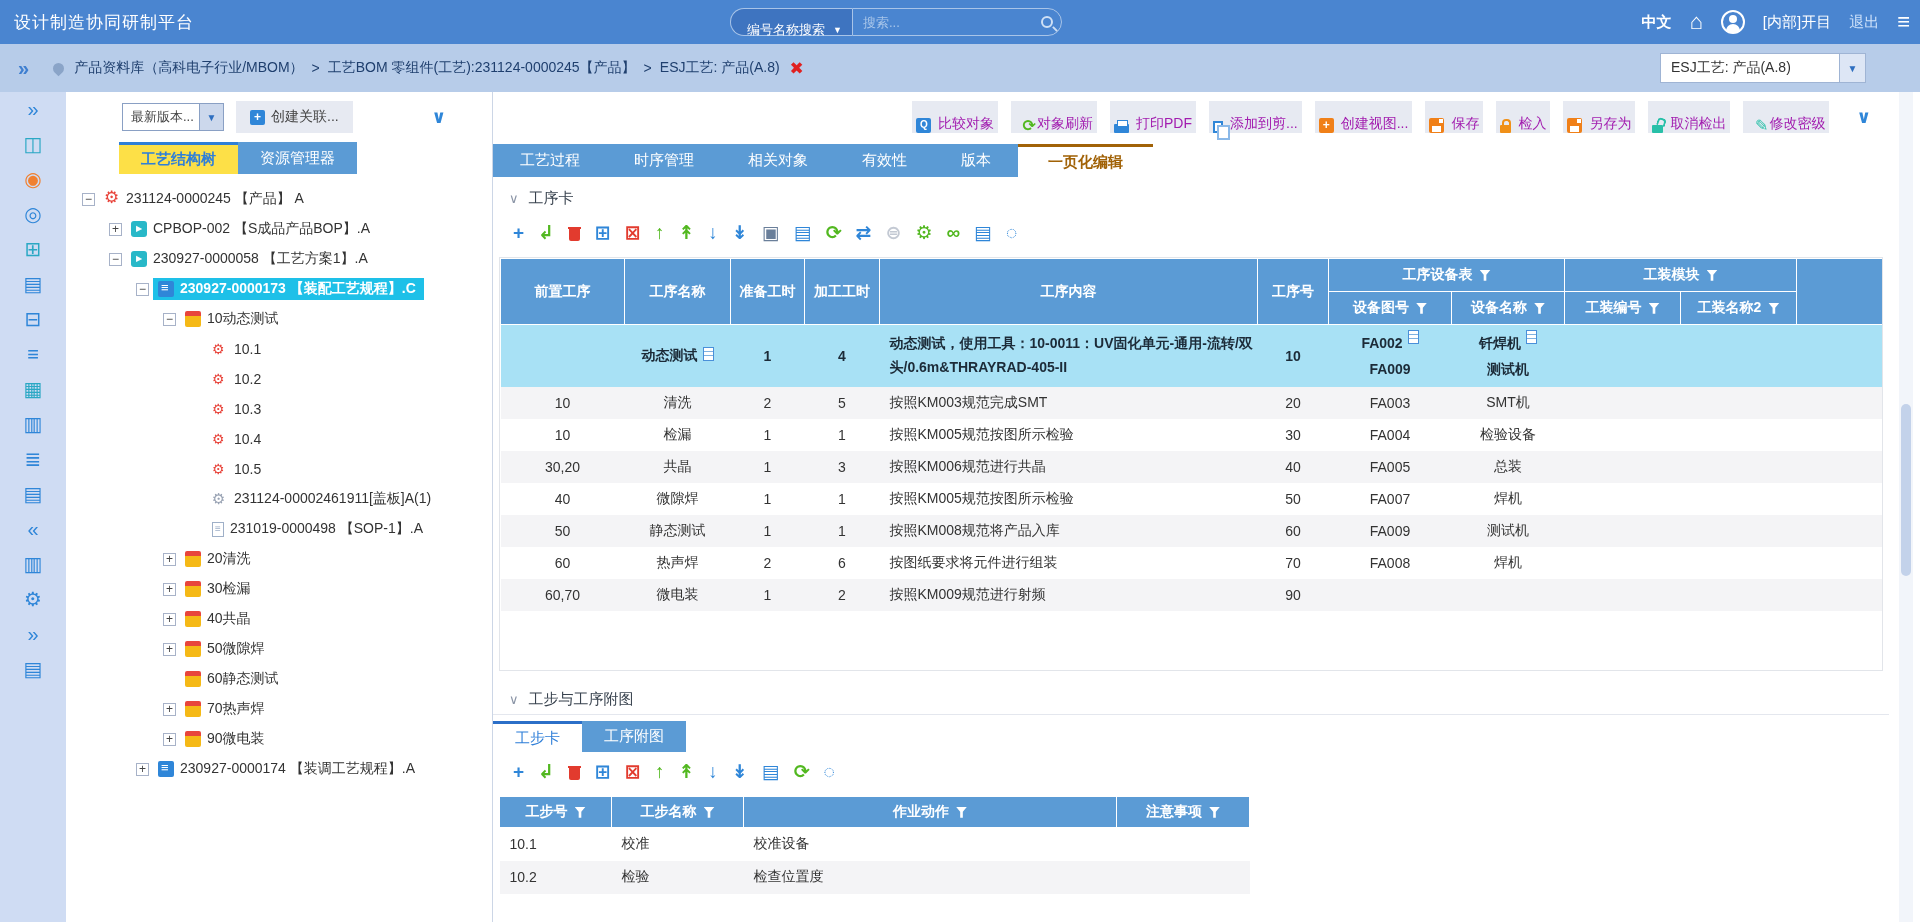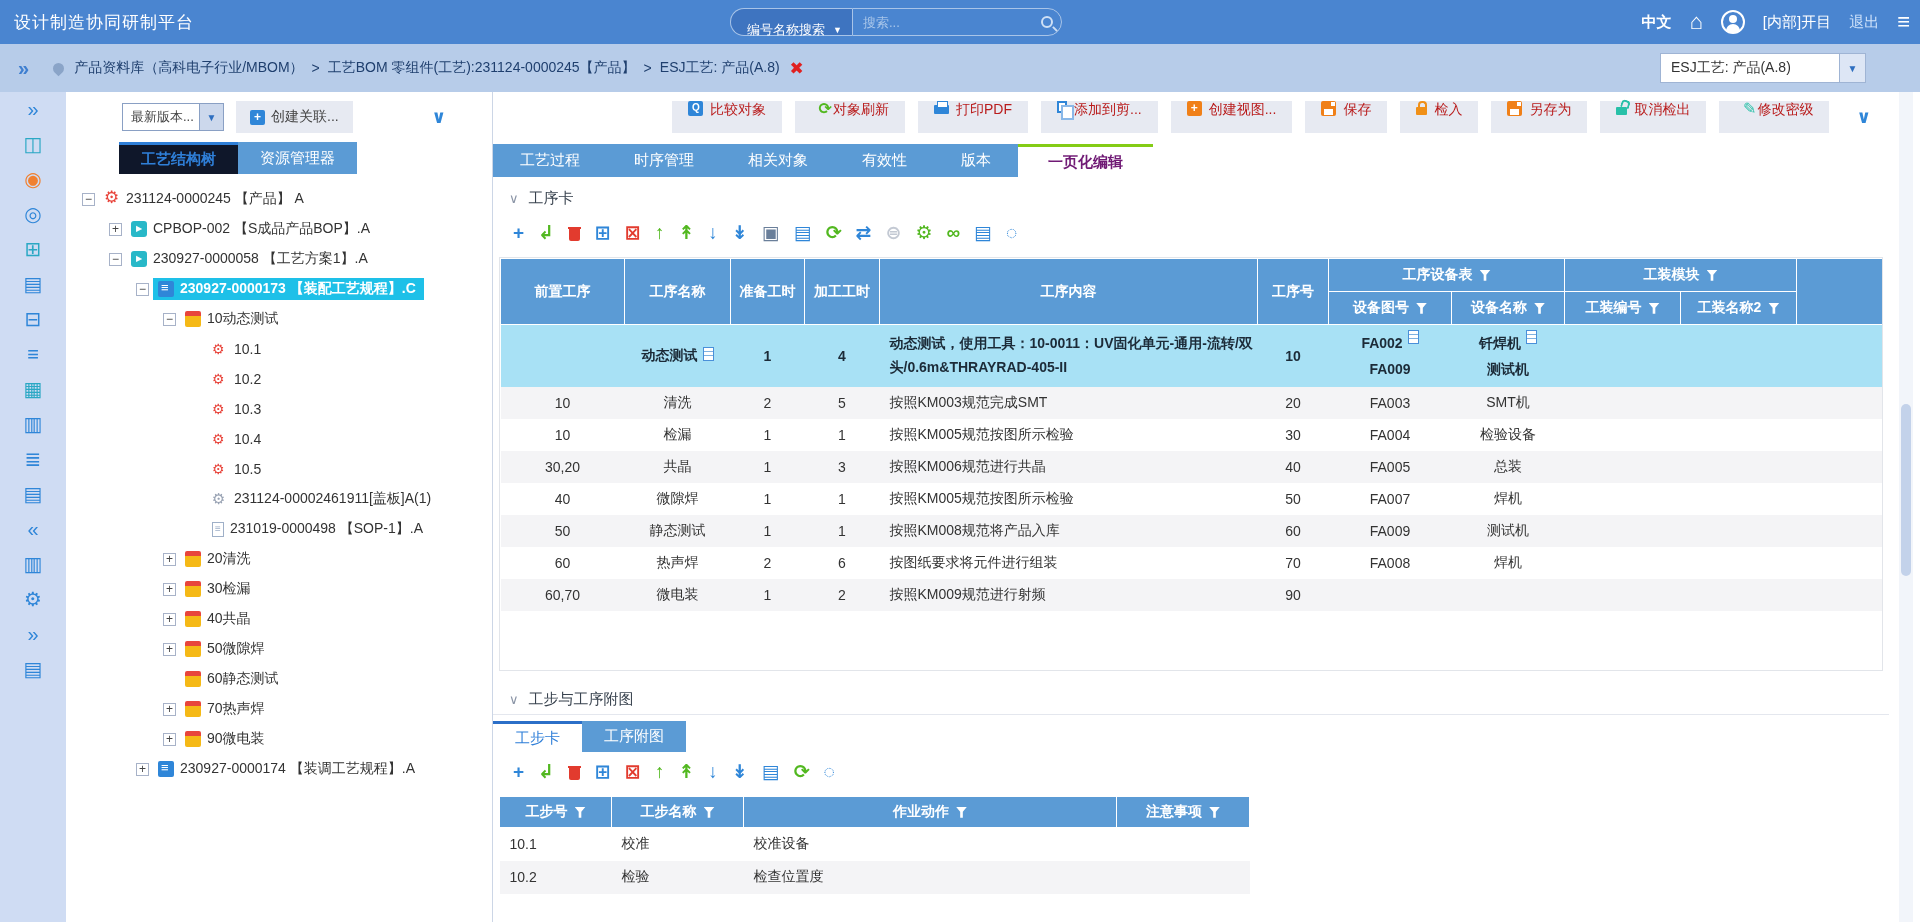--- a/index.html
+++ b/index.html
@@ -43,21 +43,21 @@
   
   .leftpanel { position:absolute; left:66px; top:92px; width:426px; bottom:0; background:#fff; }
   .lp-toolbar { display:flex; align-items:center; margin:8px 10px 0 56px; height:34px; }
   .version-dd { width:102px; height:28px; border:1px solid #8aa0c4; background:#fff; display:flex; align-items:center; }
   .version-dd .vd-label { flex:1; padding-left:8px; color:#444; font-size:13px; white-space:nowrap; overflow:hidden; }
   .vd-btn { width:24px; height:26px; background:#ccd8ec; border-left:1px solid #8aa0c4; color:#2f6fc0; font-size:10px; display:flex; align-items:center; justify-content:center; }
   .create-btn { margin-left:12px; height:32px; background:#e7eaf2; border:none; display:flex; align-items:center; padding:0 14px; font-size:14px; color:#444; gap:6px; font-family:inherit; }
   .lp-chevron { margin-left:auto; margin-right:36px; color:#2f86d8; font-size:18px; font-weight:bold; }
   .lp-tabs { display:flex; margin-left:53px; margin-top:8px; height:32px; }
   .lp-tab { padding:0 22px; display:flex; align-items:center; background:#5b9bd5; color:#fff; font-size:15px; }
-  .lp-tab.active { background:#0f172a; color:#2f7fd8; border-top:3px solid #2f7fd8; font-weight:bold; }
+  .lp-tab.active { background:#fde047; color:#2f7fd8; border-top:3px solid #2f7fd8; font-weight:bold; }
 
   .tree { margin-top:10px; }
   .tn { height:30px; display:flex; align-items:center; font-size:14px; color:#333; white-space:nowrap; }
   .exp { width:13px; height:13px; border:1px solid #a7b2c8; background:#fff; flex:none; position:relative; margin-right:4px; }
   .exp:before { position:absolute; left:0; top:-2px; width:11px; text-align:center; font-size:12px; color:#444; }
   .exp.minus:before { content:"\2212"; }
   .exp.plus:before { content:"+"; }
   .exp.none { visibility:hidden; }
   .l0{padding-left:16px}.l1{padding-left:43px}.l2{padding-left:70px}.l3{padding-left:97px}.l4{padding-left:124px}
   .row-main { display:flex; align-items:center; padding:2px 8px 2px 2px; }
@@ -71,21 +71,21 @@
   .ti-bop:before { content:"\25B6"; color:#fff; font-size:8px; position:absolute; left:5px; top:3px; }
   .ti-proc { background:#2f86d8; border-radius:2px; }
   .ti-proc:before { content:"\2261"; color:#fff; font-size:13px; position:absolute; left:3px; top:-1px; }
   .ti-box { background:linear-gradient(180deg,#e8453c 0 5px,#f5b916 5px); border-radius:2px; }
   .ti-doc { background:#fff; border:1px solid #9fb0c8; width:12px; height:15px; }
   .ti-doc:before { content:"\2261"; color:#9fb0c8; font-size:10px; position:absolute; left:2px; top:0; }
 
   
   .mainpanel { position:absolute; left:492px; top:92px; width:1397px; bottom:0; background:#fff; border-left:1px solid #ccd6e6; }
   .main-toolbar { display:flex; align-items:center; justify-content:flex-end; gap:13px; margin:8px 18px 0 0; height:34px; }
-  .mt-btn { height:32px; background:#e7eaf2; display:flex; align-items:flex-start; padding:0 16px; font-size:14px; color:#b91c1c; gap:7px; border:none; font-family:inherit; }
+  .mt-btn { height:32px; background:#e7eaf2; display:flex; align-items:flex-end; padding:0 4px; font-size:14px; color:#a21caf; gap:7px; border:none; font-family:inherit; }
   .mt-chevron { color:#2f86d8; font-size:18px; font-weight:bold; margin-left:14px; }
 
   .bi { width:15px; height:15px; display:inline-block; position:relative; flex:none; }
   .i-compare { background:#2f86d8; border-radius:2px; }
   .i-compare:before { content:"Q"; color:#fff; font-size:10px; font-weight:bold; position:absolute; left:4px; top:1px; }
   .i-refresh:before { content:"\27F3"; color:#52b820; font-size:16px; font-weight:bold; position:absolute; top:-2px; }
   .i-print { background:#2f86d8; height:9px !important; margin-top:4px; border-radius:1px; }
   .i-print:before { content:""; position:absolute; top:-4px; left:3px; width:9px; height:5px; background:#fff; border:1px solid #2f86d8; }
   .i-copy { border:2px solid #2f86d8; width:10px !important; height:12px !important; background:#fff; }
   .i-copy:before { content:""; position:absolute; left:2px; top:2px; width:9px; height:11px; border:2px solid #8ab8e8; background:#fff; }
@@ -97,21 +97,21 @@
   .i-lock { background:#f09018; width:11px !important; height:8px !important; margin-top:6px; border-radius:1px; }
   .i-lock:before { content:""; position:absolute; top:-6px; left:2px; width:5px; height:6px; border:2px solid #f09018; border-bottom:none; border-radius:4px 4px 0 0; }
   .i-unlock { background:#28c0a8; width:11px !important; height:8px !important; margin-top:6px; border-radius:1px; }
   .i-unlock:before { content:""; position:absolute; top:-7px; left:5px; width:5px; height:6px; border:2px solid #28c0a8; border-bottom:none; border-radius:4px 4px 0 0; transform:rotate(18deg); }
   .i-pencil:before { content:"\270E"; color:#28c0a8; font-size:16px; position:absolute; top:-2px; }
   .i-createlink { background:#2f86d8; border-radius:2px; }
   .i-createlink:before { content:"+"; color:#fff; font-weight:bold; font-size:12px; position:absolute; left:4px; top:0; }
 
   .main-tabs { display:flex; margin-top:10px; height:33px; width:fit-content; }
   .m-tab { background:#5b9bd5; color:#fff; font-size:15px; display:flex; align-items:center; padding:0 27px; }
-  .m-tab.active { background:#fff; color:#701a75; border-top:3px solid #84cc16; font-weight:bold; padding:0 30px; }
+  .m-tab.active { background:#fff; color:#a16207; border-top:3px solid #a16207; font-weight:bold; padding:0 30px; }
 
   .section-hdr { display:flex; align-items:center; gap:10px; height:30px; padding-left:16px; color:#39434f; font-size:15px; margin-top:6px; }
   .sec-chev { color:#8a94a6; font-size:13px; }
   .section-hdr.bordered { border-bottom:1px solid #e4e7ee; margin-top:14px; }
 
   .icon-strip { display:flex; align-items:center; gap:14px; height:32px; padding-left:20px; margin-top:4px; }
   .si { font-size:19px; font-weight:bold; line-height:20px; }
   .c-blue{color:#2f86d8}.c-green{color:#52b820}.c-red{color:#e23b2e}.c-slate{color:#6a7f9a}.c-gray{color:#c3c9d3}
   .i-trash { width:13px; height:16px; position:relative; display:inline-block; }
   .i-trash:before { content:""; position:absolute; top:4px; left:1px; right:1px; bottom:0; background:#e23b2e; border-radius:0 0 2px 2px; }

